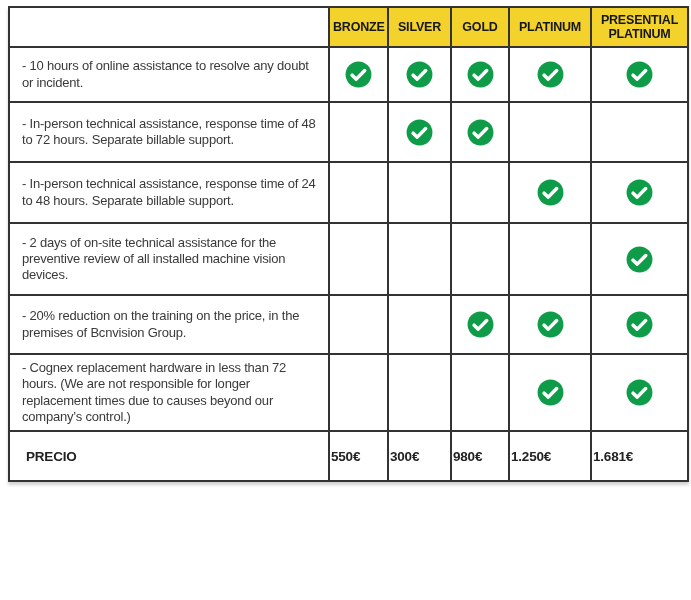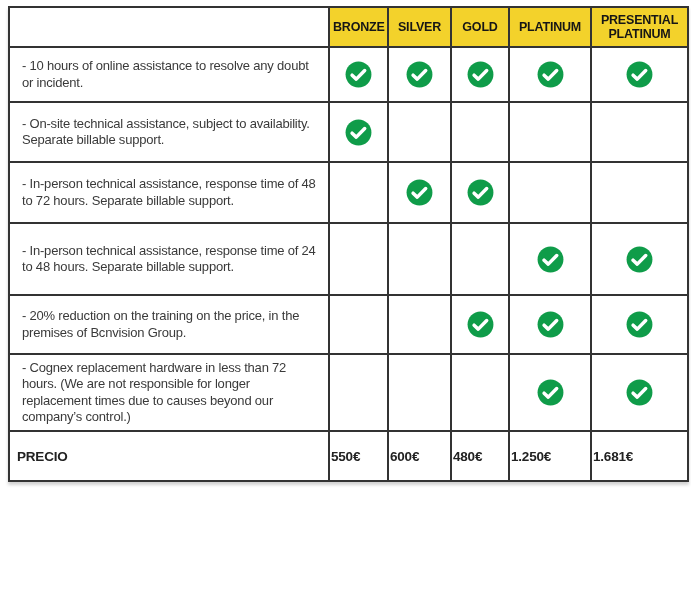--- a/index.html
+++ b/index.html
@@ -71,21 +71,21 @@
   tbody tr:nth-child(4) { height: 72px; }
   tbody tr:nth-child(5) { height: 59px; }
   tbody tr:nth-child(6) { height: 77px; }
   tbody tr:nth-child(7) { height: 55px; }
   tbody tr:nth-child(8) { height: 93px; }
   tfoot tr { height: 50px; }
   td.price-label {
     font-weight: bold;
     font-size: 13.5px;
     color: #222222;
-    padding-left: 7px;
+    padding-left: 16px;
     text-align: left;
     vertical-align: middle;
     letter-spacing: -0.2px;
   }
   td.price-value {
     font-weight: bold;
     font-size: 13.5px;
     color: #222222;
     text-align: left;
     vertical-align: middle;
@@ -133,31 +133,20 @@
           <td class="check-cell"><span class="check-icon"><svg viewBox="0 0 24 24" aria-hidden="true">
                 <circle cx="12" cy="12" r="11.5" fill="currentColor"></circle>
                 <path d="M6.3 12.6l3.7 3.5 7.5-7.6" fill="none" stroke="#ffffff" stroke-width="3.1" stroke-linecap="round" stroke-linejoin="round"></path>
               </svg></span></td>
           <td class="check-cell"><span class="check-icon"><svg viewBox="0 0 24 24" aria-hidden="true">
                 <circle cx="12" cy="12" r="11.5" fill="currentColor"></circle>
                 <path d="M6.3 12.6l3.7 3.5 7.5-7.6" fill="none" stroke="#ffffff" stroke-width="3.1" stroke-linecap="round" stroke-linejoin="round"></path>
               </svg></span></td>
         </tr>
         <tr>
-          <td class="desc">- On-site technical assistance, subject to availability. Separate billable support.</td>
-          <td class="check-cell"><span class="check-icon"><svg viewBox="0 0 24 24" aria-hidden="true">
-                <circle cx="12" cy="12" r="11.5" fill="currentColor"></circle>
-                <path d="M6.3 12.6l3.7 3.5 7.5-7.6" fill="none" stroke="#ffffff" stroke-width="3.1" stroke-linecap="round" stroke-linejoin="round"></path>
-              </svg></span></td>
-          <td class="check-cell"></td>
-          <td class="check-cell"></td>
-          <td class="check-cell"></td>
-          <td class="check-cell"></td>
-        </tr>
-        <tr>
           <td class="desc">- In-person technical assistance, response time of 48 to 72 hours. Separate billable support.</td>
           <td class="check-cell"></td>
           <td class="check-cell"><span class="check-icon"><svg viewBox="0 0 24 24" aria-hidden="true">
                 <circle cx="12" cy="12" r="11.5" fill="currentColor"></circle>
                 <path d="M6.3 12.6l3.7 3.5 7.5-7.6" fill="none" stroke="#ffffff" stroke-width="3.1" stroke-linecap="round" stroke-linejoin="round"></path>
               </svg></span></td>
           <td class="check-cell"><span class="check-icon"><svg viewBox="0 0 24 24" aria-hidden="true">
                 <circle cx="12" cy="12" r="11.5" fill="currentColor"></circle>
                 <path d="M6.3 12.6l3.7 3.5 7.5-7.6" fill="none" stroke="#ffffff" stroke-width="3.1" stroke-linecap="round" stroke-linejoin="round"></path>
               </svg></span></td>
@@ -166,20 +155,31 @@
         </tr>
         <tr>
           <td class="desc">- In-person technical assistance, response time of 24 to 48 hours. Separate billable support.</td>
           <td class="check-cell"></td>
           <td class="check-cell"></td>
           <td class="check-cell"></td>
           <td class="check-cell"><span class="check-icon"><svg viewBox="0 0 24 24" aria-hidden="true">
                 <circle cx="12" cy="12" r="11.5" fill="currentColor"></circle>
                 <path d="M6.3 12.6l3.7 3.5 7.5-7.6" fill="none" stroke="#ffffff" stroke-width="3.1" stroke-linecap="round" stroke-linejoin="round"></path>
               </svg></span></td>
+          <td class="check-cell"><span class="check-icon"><svg viewBox="0 0 24 24" aria-hidden="true">
+                <circle cx="12" cy="12" r="11.5" fill="currentColor"></circle>
+                <path d="M6.3 12.6l3.7 3.5 7.5-7.6" fill="none" stroke="#ffffff" stroke-width="3.1" stroke-linecap="round" stroke-linejoin="round"></path>
+              </svg></span></td>
+        </tr>
+        <tr>
+          <td class="desc">- 2 days of on-site technical assistance for the preventive review of all installed machine vision devices.</td>
+          <td class="check-cell"></td>
+          <td class="check-cell"></td>
+          <td class="check-cell"></td>
+          <td class="check-cell"></td>
           <td class="check-cell"><span class="check-icon"><svg viewBox="0 0 24 24" aria-hidden="true">
                 <circle cx="12" cy="12" r="11.5" fill="currentColor"></circle>
                 <path d="M6.3 12.6l3.7 3.5 7.5-7.6" fill="none" stroke="#ffffff" stroke-width="3.1" stroke-linecap="round" stroke-linejoin="round"></path>
               </svg></span></td>
         </tr>
         <tr>
           <td class="desc">- 20% reduction on the training on the price, in the premises of Bcnvision Group.</td>
           <td class="check-cell"></td>
           <td class="check-cell"></td>
           <td class="check-cell"><span class="check-icon"><svg viewBox="0 0 24 24" aria-hidden="true">
@@ -207,20 +207,20 @@
           <td class="check-cell"><span class="check-icon"><svg viewBox="0 0 24 24" aria-hidden="true">
                 <circle cx="12" cy="12" r="11.5" fill="currentColor"></circle>
                 <path d="M6.3 12.6l3.7 3.5 7.5-7.6" fill="none" stroke="#ffffff" stroke-width="3.1" stroke-linecap="round" stroke-linejoin="round"></path>
               </svg></span></td>
         </tr>
       </tbody>
     <tfoot>
       <tr>
         <td class="price-label">PRECIO</td>
         <td class="price-value">550€</td>
-        <td class="price-value">600€</td>
-        <td class="price-value">480€</td>
+        <td class="price-value">300€</td>
+        <td class="price-value">980€</td>
         <td class="price-value">1.250€</td>
         <td class="price-value">1.681€</td>
       </tr>
     </tfoot>
   </table>
 </div>
 
 </body></html>

